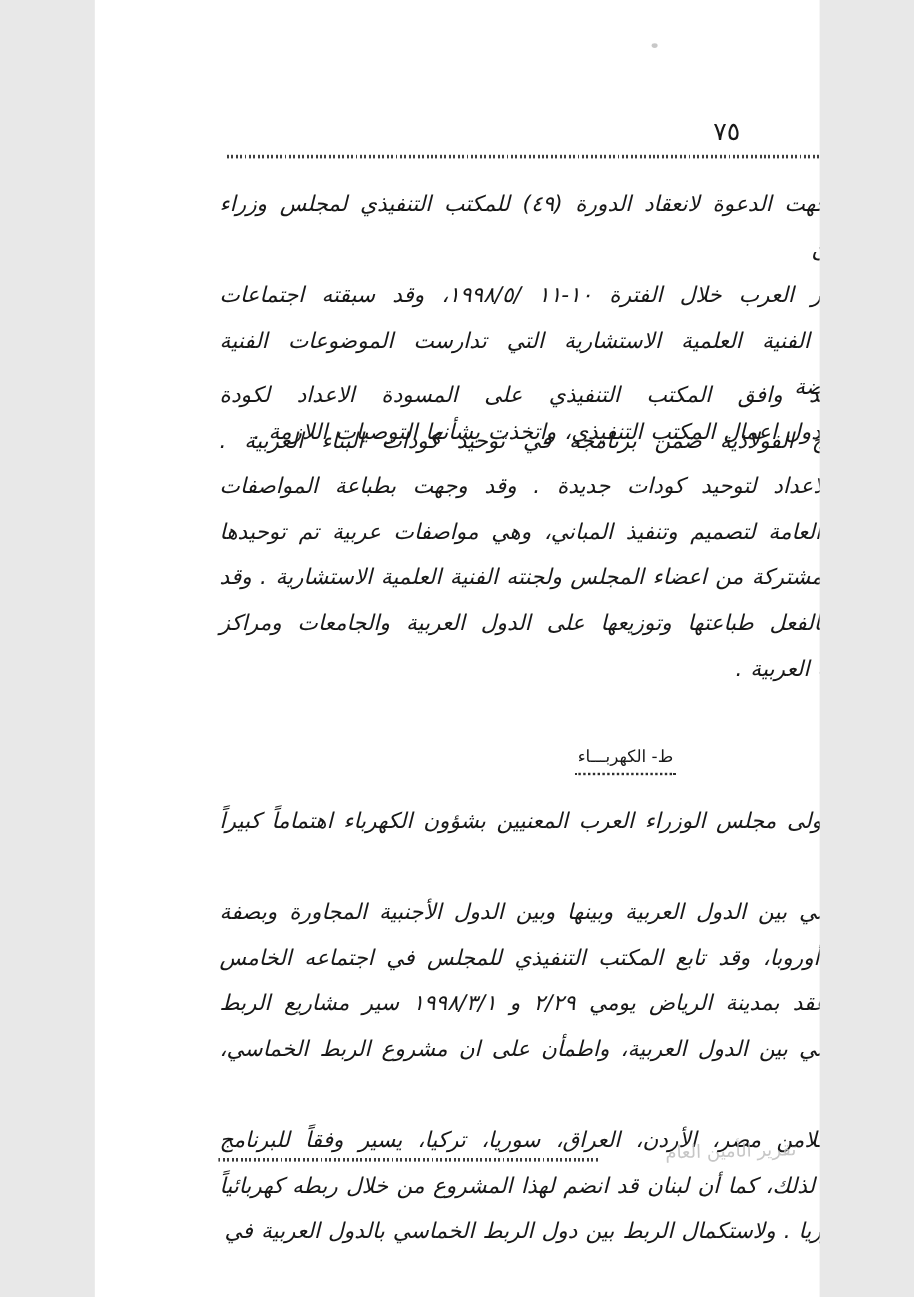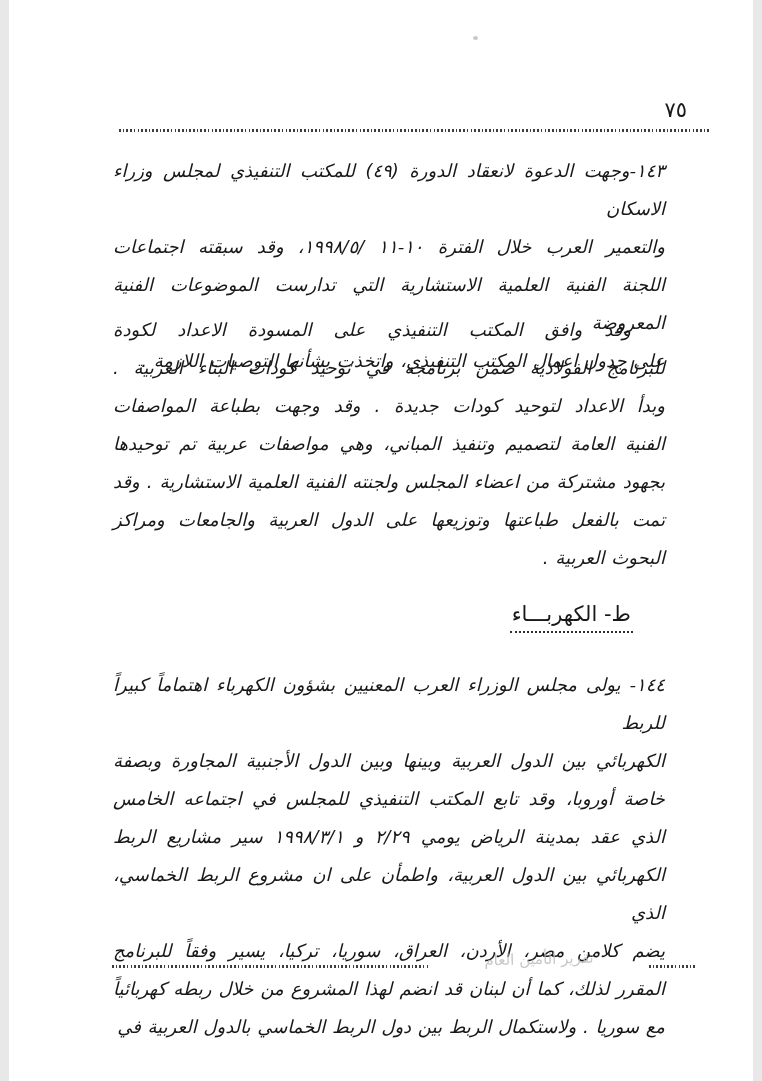--- a/index.html
+++ b/index.html
@@ -1,37 +1,37 @@
 <!DOCTYPE html>
 <html lang="ar"><head>
 <meta charset="utf-8">
 <style>
   html,body{margin:0;padding:0;background:#e8e8e8;}
   .page{
-    position:relative;width:744px;height:1081px;background:#ffffff;
+    position:relative;width:604px;height:1081px;background:#ffffff;
     font-family:"DejaVu Sans", sans-serif;color:#181818;overflow:hidden;
     margin:0 auto;
   }
   .pageno{position:absolute;top:98px;right:66px;font-size:21px;letter-spacing:2px;}
   .rule{
     background-image:repeating-linear-gradient(to right,#3d3d3d 0px,#3d3d3d 1.6px,transparent 1.6px,transparent 3.7px);
     height:3px;
   }
   .top-rule{position:absolute;top:129px;left:110px;width:592px;}
   .block{
     position:absolute;left:104px;width:552px;direction:rtl;
     font-size:18px;line-height:38px;
   }
   .line{text-align:justify;text-align-last:justify;word-spacing:1px;font-style:italic;}
   .line.end{text-align:center;text-align-last:right;}
   .line.indent{text-indent:34px;}
   #p143{top:152px;}
   #pcode{top:311px;}
   #p144{top:666px;}
-  .heading{position:absolute;top:602px;right:120px;direction:rtl;font-size:21px;margin-left:24px;}
+  .heading{position:absolute;top:623px;right:120px;direction:rtl;font-size:14px;margin-left:24px;}
   .heading .htext{
     display:inline-block;padding:0 2px 5px 2px;
     border-bottom:2.5px dotted #2e2e2e;letter-spacing:.5px;
   }
   .footer-rule-left{position:absolute;top:965px;left:103px;width:318px;}
   .footer-rule-right{position:absolute;top:965px;left:640px;width:46px;}
   .footer-note{
     position:absolute;top:950px;left:426px;width:208px;
     direction:rtl;text-align:center;color:#bdbdbd;font-size:15px;
     transform:rotate(-1.5deg);letter-spacing:1.5px;opacity:.85;

